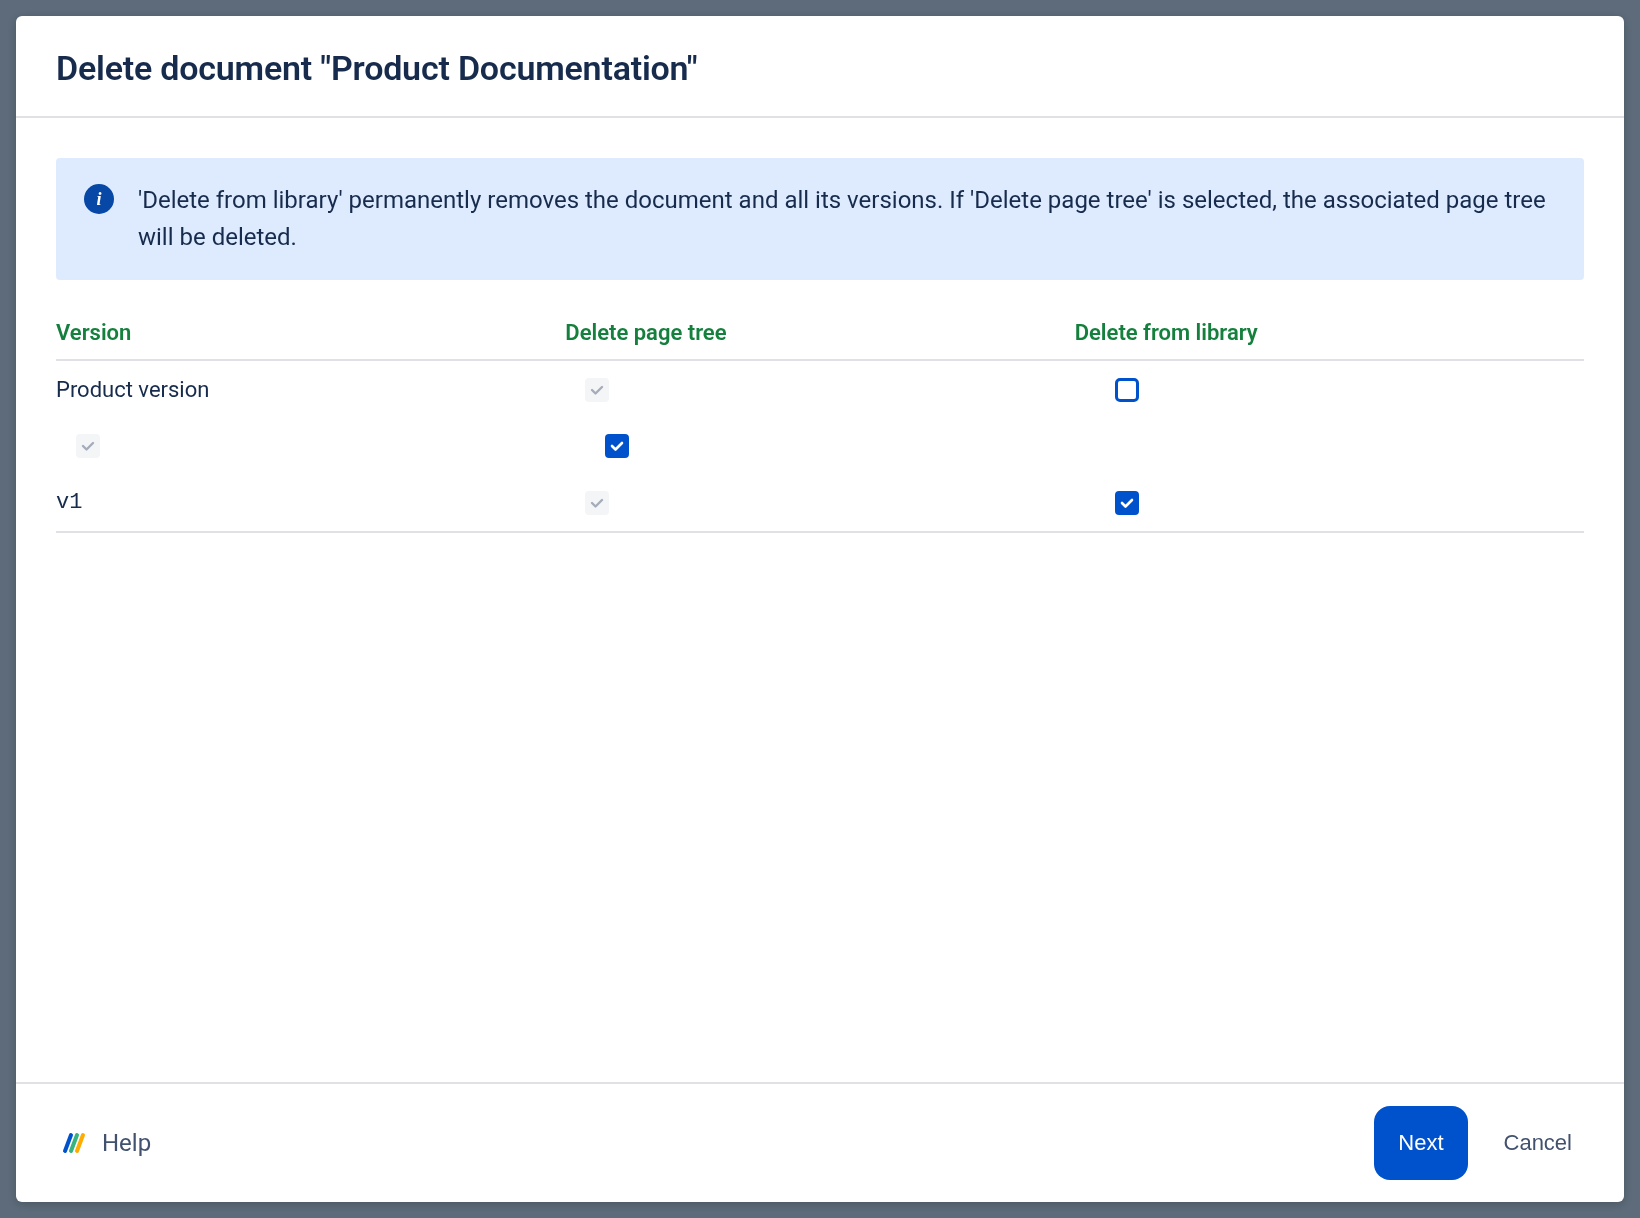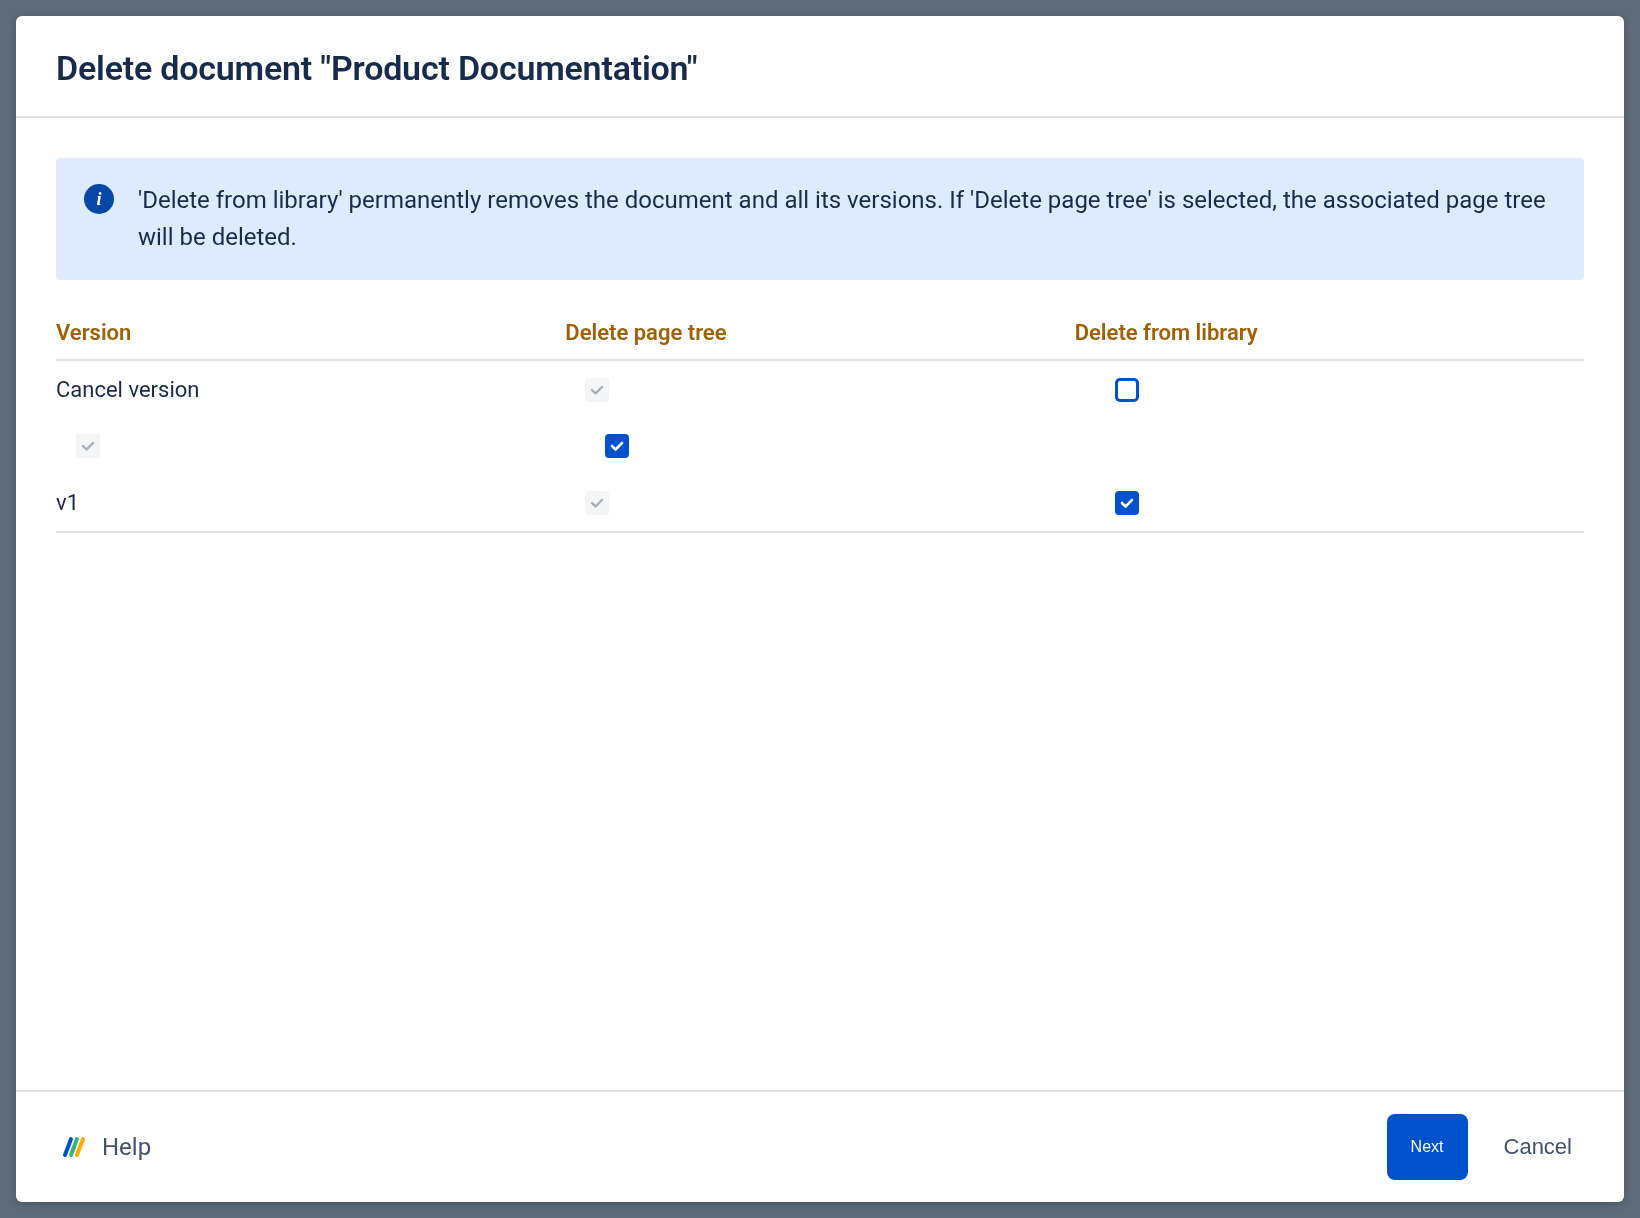--- a/index.html
+++ b/index.html
@@ -77,30 +77,31 @@
     }
     .versions-head {
       display: grid;
       grid-template-columns: 1fr 1fr 1fr;
       padding: 0 0 14px 0;
       border-bottom: 2px solid #dfe1e6;
     }
     .versions-head .col-label {
       font-size: 22px;
       font-weight: 600;
-      color: #a16207;
+      color: #15803d;
     }
     .versions-row {
       display: grid;
       grid-template-columns: 1fr 1fr 1fr;
       align-items: center;
       padding: 16px 0;
     }
     .row-divider {
       border-bottom: 2px solid #dfe1e6;
+      font-family: Liberation Mono, monospace;
     }
     .version-name {
       font-size: 22px;
       color: #172b4d;
     }
     .cell {
       display: flex;
       align-items: center;
     }
     .cell.col2 { padding-left: 20px; }
@@ -158,22 +159,22 @@
     }
     .footer-actions {
       display: flex;
       align-items: center;
       gap: 28px;
     }
     .btn-primary {
       background: #0052cc;
       color: #fff;
       border: none;
-      border-radius: 8px;
-      font-size: 16px;
+      border-radius: 16px;
+      font-size: 22px;
       font-weight: 500;
       padding: 24px 24px;
       cursor: pointer;
     }
     .btn-subtle {
       background: transparent;
       border: none;
       color: #42526e;
       font-size: 22px;
       font-weight: 500;
@@ -200,21 +201,21 @@
     </div>
 
     <div class="versions-table">
       <div class="versions-head">
         <div class="col-label">Version</div>
         <div class="col-label">Delete page tree</div>
         <div class="col-label">Delete from library</div>
       </div>
 
       <div class="versions-row">
-        <div class="version-name">Cancel version</div>
+        <div class="version-name">Product version</div>
         <div class="cell col2">
           <div class="checkbox-disabled">
             <svg width="14" height="14" viewBox="0 0 14 14">
                 <path d="M2 7 L5.5 10.5 L12 4" stroke="#a5adba" stroke-width="2.4" fill="none" stroke-linecap="round" stroke-linejoin="round"></path>
               </svg>
           </div>
         </div>
         <div class="cell col3">
           <div class="checkbox-unchecked"></div>
         </div>

